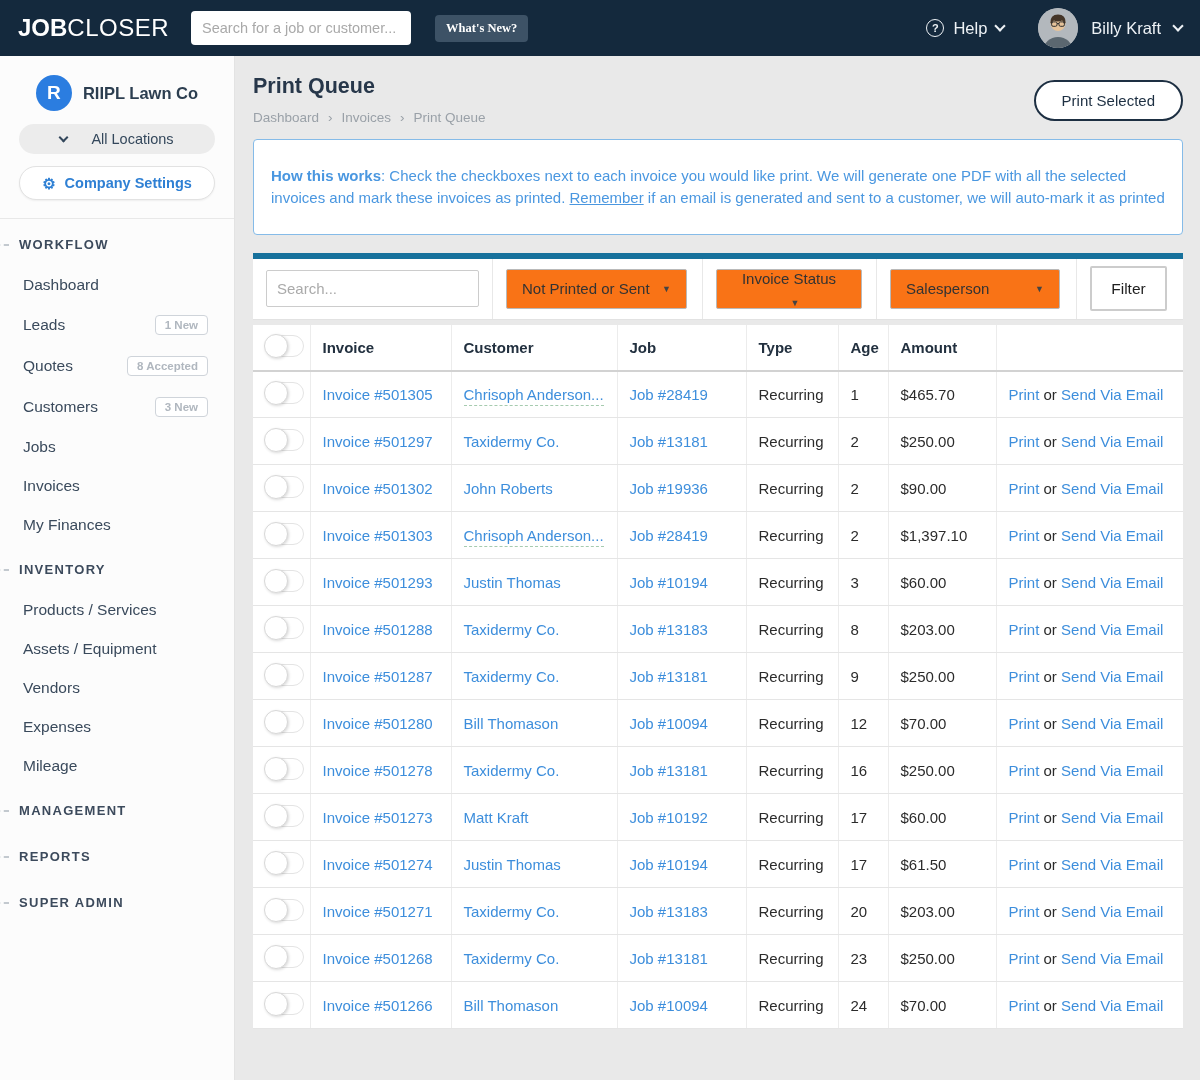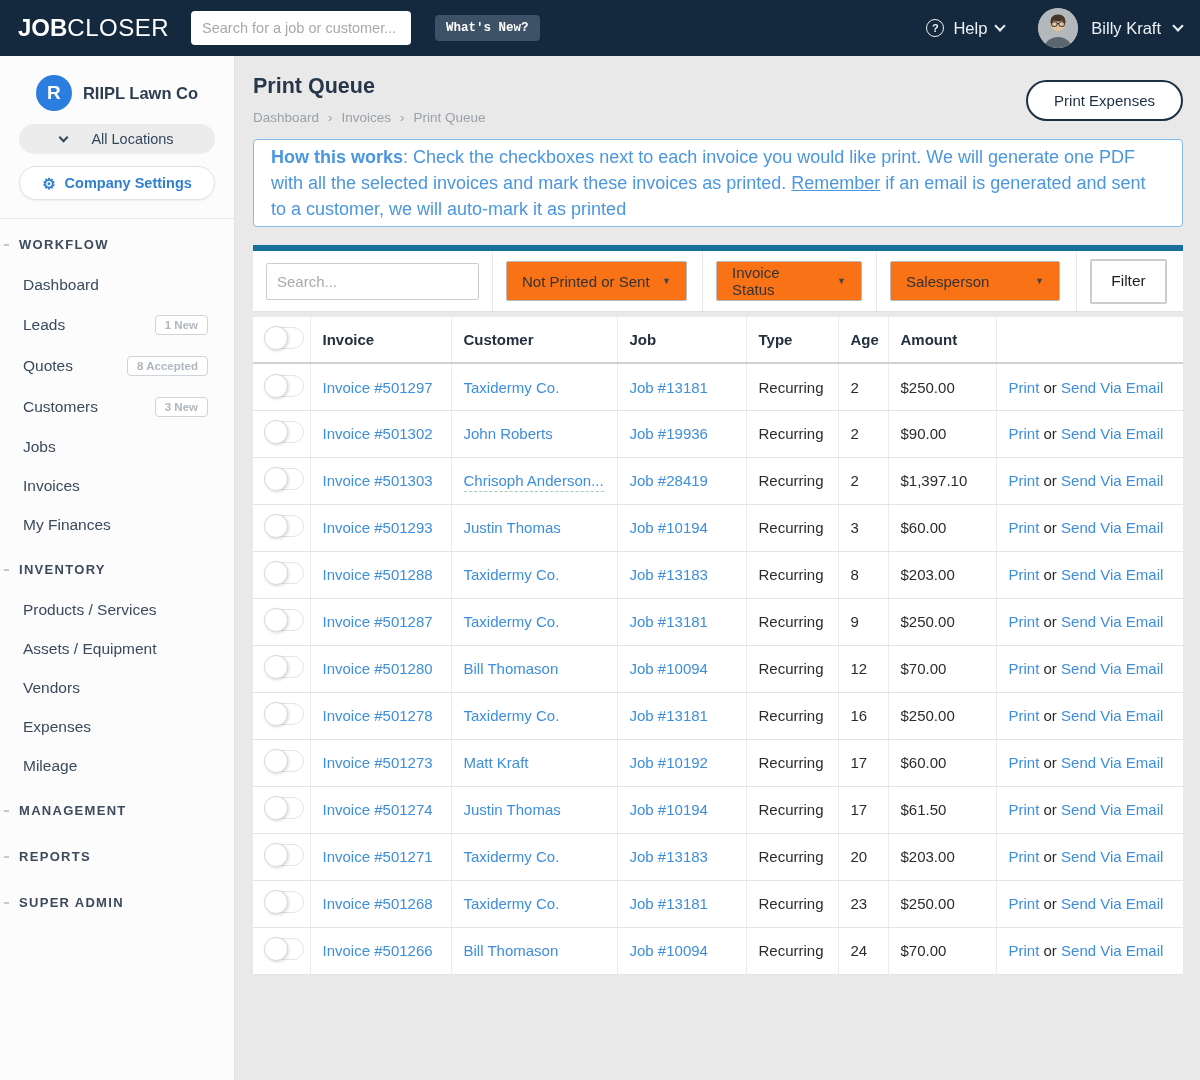--- a/index.html
+++ b/index.html
@@ -6,21 +6,21 @@
   body { font-family: "Liberation Sans", sans-serif; background: #e9e9e9; }
   .screen { width: 1200px; height: 1080px; overflow: hidden; background: #e9e9e9; position: relative; }
 
   
   .topbar { display: flex; align-items: center; height: 56px; background: #14293d; padding: 0 18px; }
   .logo { font-size: 24px; color: #fff; margin-right: 22px; white-space: nowrap; cursor: pointer; }
   .logo-bold { font-weight: 800; }
   .logo-light { font-weight: 300; letter-spacing: .5px; }
   .topbar-search { width: 220px; height: 34px; border-radius: 4px; border: none; background: #fff; padding: 0 11px; font-size: 14.5px; color: #333; outline: none; font-family: inherit; }
   .topbar-search::placeholder { color: #a9a9a9; }
-  .whats-new { margin-left: 24px; background: #3d5266; color: #fff; font-weight: 700; font-size: 12.5px; border: none; border-radius: 4px; padding: 6px 11px; font-family: Liberation Mono, monospace; cursor: pointer; }
+  .whats-new { margin-left: 24px; background: #3d5266; color: #fff; font-weight: 700; font-size: 12.5px; border: none; border-radius: 4px; padding: 6px 11px; font-family: Liberation Serif, serif; cursor: pointer; }
   .topbar-right { margin-left: auto; display: flex; align-items: center; gap: 34px; color: #eef2f6; font-size: 16.5px; }
   .help { display: flex; align-items: center; gap: 9px; cursor: pointer; }
   .help-circle { width: 18px; height: 18px; border: 1.5px solid #eef2f6; border-radius: 50%; display: flex; align-items: center; justify-content: center; font-size: 11px; font-weight: 700; }
   .chev { width: 8px; height: 8px; border-left: 2px solid #eef2f6; border-bottom: 2px solid #eef2f6; transform: rotate(-45deg); display: inline-block; margin-top: -4px; }
   .chev.dark { border-color: #33475b; width: 7px; height: 7px; }
   .user { display: flex; align-items: center; gap: 13px; cursor: pointer; }
   .avatar { width: 40px; height: 40px; border-radius: 50%; overflow: hidden; background: #b3b8bd; flex-shrink: 0; }
 
   
   .layout { display: flex; height: 1024px; }
@@ -39,32 +39,32 @@
   .dash { width: 14px; border-top: 2px dashed #c3c9cf; margin-left: -5px; flex-shrink: 0; }
   .nav-item { display: flex; align-items: center; justify-content: space-between; padding: 10.5px 26px 10.5px 23px; font-size: 15.5px; color: #3a4a5c; cursor: pointer; }
   .badge { border: 1px solid #cfd4da; border-radius: 4px; color: #b0b7bf; font-size: 11.5px; font-weight: 700; padding: 3px 9px; background: #fff; }
 
   
   .main { flex: 1; padding: 16px 17px 0 18px; overflow: hidden; }
   .page-head { display: flex; justify-content: space-between; align-items: flex-start; }
   h1 { margin: 2px 0 11px; font-size: 21.5px; color: #27374a; font-weight: 700; }
   .breadcrumb { display: flex; align-items: center; gap: 9px; font-size: 13.5px; color: #9aa1a8; margin-bottom: 14px; }
   .print-selected { margin-top: 8px; height: 41px; padding: 0 26px; border-radius: 21px; border: 2px solid #1d2f42; background: #fff; color: #1d2f42; font-size: 15px; font-family: inherit; cursor: pointer; }
-  .info-box { background: #fff; border: 1px solid #85bbe8; border-radius: 4px; padding: 4px 17px; font-size: 18px; line-height: 1.45; color: #4a97e0; margin-bottom: 18px; }
+  .info-box { background: #fff; border: 1px solid #85bbe8; border-radius: 4px; padding: 25px 17px; font-size: 15px; line-height: 1.45; color: #4a97e0; margin-bottom: 18px; }
   .info-b { font-weight: 700; }
   .info-u { text-decoration: underline; cursor: pointer; }
 
   
   .filter-bar { background: #fff; border-top: 6px solid #17719c; border-bottom: 1px solid #e2e2e2; display: flex; align-items: stretch; height: 67px; }
   .fcell { display: flex; align-items: center; padding: 0 13px; border-right: 1px solid #e8e8e8; }
   .fcell.last { border-right: none; }
   .fsearch { width: 213px; height: 37px; border: 1px solid #ccc; border-radius: 2px; padding: 0 10px; font-size: 15px; color: #333; outline: none; font-family: inherit; }
   .fsearch::placeholder { color: #aaa; }
   .fselect { display: flex; align-items: center; justify-content: space-between; border: 1px solid #b9b9b9; border-radius: 2px; height: 40px; padding: 0 15px; font-size: 15px; color: #333; background: #f97316; cursor: pointer; }
-  .w1 { width: 181px; } .w2 { width: 146px; } .w3 { width: 170px; gap: 28px; }
+  .w1 { width: 181px; } .w2 { width: 146px; flex-direction: column; } .w3 { width: 170px; gap: 28px; }
   .caret { font-size: 9px; color: #444; margin-left: 12px; }
   .filter-btn { width: 77px; height: 45px; border: 2px solid #ccc; background: #fff; font-size: 15.5px; color: #1f1f1f; border-radius: 2px; font-family: inherit; cursor: pointer; }
   .gap { height: 5px; }
 
   
   .table-panel { background: #fff; }
   table { width: 100%; border-collapse: collapse; table-layout: fixed; }
   th { height: 46px; text-align: left; padding: 0 12px; font-size: 15px; color: #22303f; border-bottom: 2px solid #d2d2d2; border-right: 1px solid #ececec; font-weight: 700; background: #fff; }
   td { height: 47px; padding: 0 12px; font-size: 15px; color: #2b2b2b; border-bottom: 1px solid #e5e5e5; border-right: 1px solid #ececec; white-space: nowrap; overflow: hidden; }
   th:last-child, td:last-child { border-right: none; }
@@ -193,21 +193,21 @@
         <div>
           <h1 data-name="page-title">Print Queue</h1>
           <div class="breadcrumb" data-name="breadcrumb">
               <span data-name="breadcrumb-item-dashboard">Dashboard</span>
               <span data-name="breadcrumb-separator">›</span>
               <span data-name="breadcrumb-item-invoices">Invoices</span>
               <span data-name="breadcrumb-separator">›</span>
               <span data-name="breadcrumb-item-print-queue">Print Queue</span>
             </div>
         </div>
-        <button class="print-selected" data-name="print-selected-button">Print Expenses</button>
+        <button class="print-selected" data-name="print-selected-button">Print Selected</button>
       </div>
 
       <div class="info-box" data-name="info-box">
         <span class="info-b" data-name="info-bold-text">How this works</span><span data-name="info-text-1">: Check the checkboxes next to each invoice you would like print. We will generate one PDF with all the selected invoices and mark these invoices as printed. </span><span class="info-u" data-name="info-remember-link">Remember</span><span data-name="info-text-2"> if an email is generated and sent to a customer, we will auto-mark it as printed</span>
       </div>
 
       <div class="filter-bar" data-name="filter-bar">
         <div class="fcell" style="width:240px;">
           <input class="fsearch" data-name="table-search-input" placeholder="Search..." style="">
         </div>
@@ -254,20 +254,32 @@
               <th data-name="column-header-invoice">Invoice</th>
               <th data-name="column-header-customer">Customer</th>
               <th data-name="column-header-job">Job</th>
               <th data-name="column-header-type">Type</th>
               <th data-name="column-header-age">Age</th>
               <th data-name="column-header-amount">Amount</th>
               <th data-name="column-header-actions"></th>
             </tr>
           </thead>
           <tbody>
+  <tr data-name="table-row">
+    <td class="c-toggle"><div class="toggle" data-name="row-select-toggle"><div class="knob" data-name="toggle-knob"></div></div></td>
+    <td class="c-invoice"><a class="link" data-name="invoice-link">Invoice #501305</a></td>
+    <td class="c-customer"><a class="link trunc" data-name="customer-link">Chrisoph Anderson...</a></td>
+    <td class="c-job"><a class="link" data-name="job-link">Job #28419</a></td>
+    <td class="c-type" data-name="invoice-type">Recurring</td>
+    <td class="c-age" data-name="invoice-age">1</td>
+    <td class="c-amount" data-name="invoice-amount">$465.70</td>
+    <td class="c-actions">
+      <a class="link a-print" data-name="print-link">Print</a><span class="a-or" data-name="or-text"> or </span><a class="link a-email" data-name="send-via-email-link">Send Via Email</a>
+    </td>
+  </tr>
 
   <tr data-name="table-row">
     <td class="c-toggle"><div class="toggle" data-name="row-select-toggle"><div class="knob" data-name="toggle-knob"></div></div></td>
     <td class="c-invoice"><a class="link" data-name="invoice-link">Invoice #501297</a></td>
     <td class="c-customer"><a class="link" data-name="customer-link">Taxidermy Co.</a></td>
     <td class="c-job"><a class="link" data-name="job-link">Job #13181</a></td>
     <td class="c-type" data-name="invoice-type">Recurring</td>
     <td class="c-age" data-name="invoice-age">2</td>
     <td class="c-amount" data-name="invoice-amount">$250.00</td>
     <td class="c-actions">

